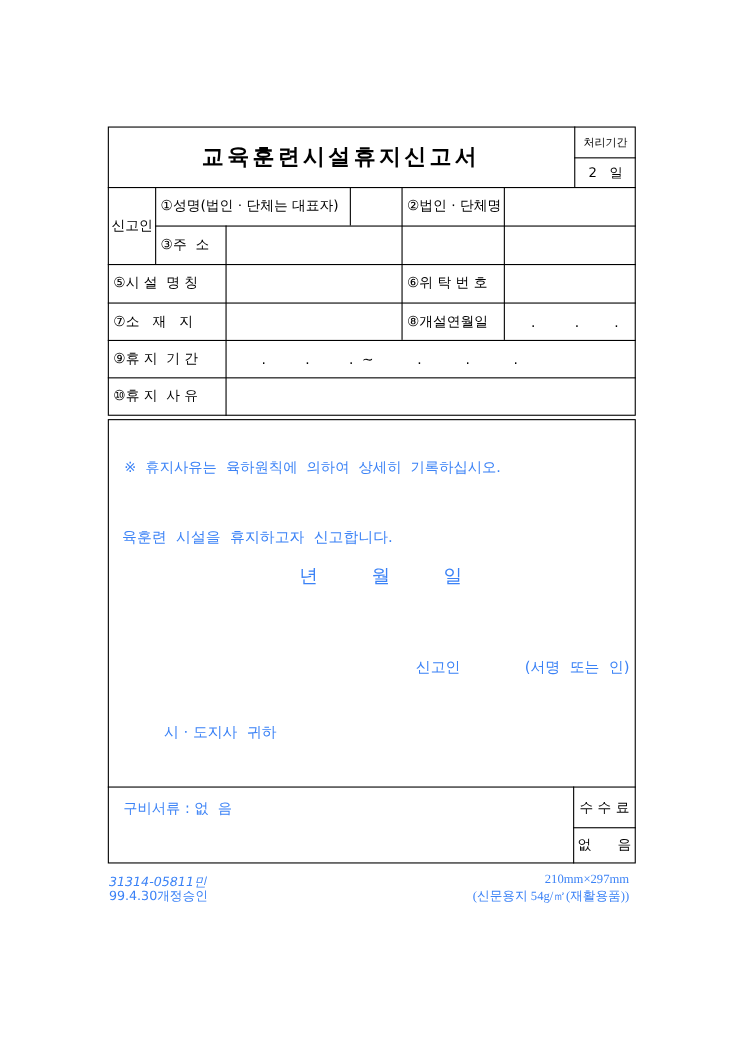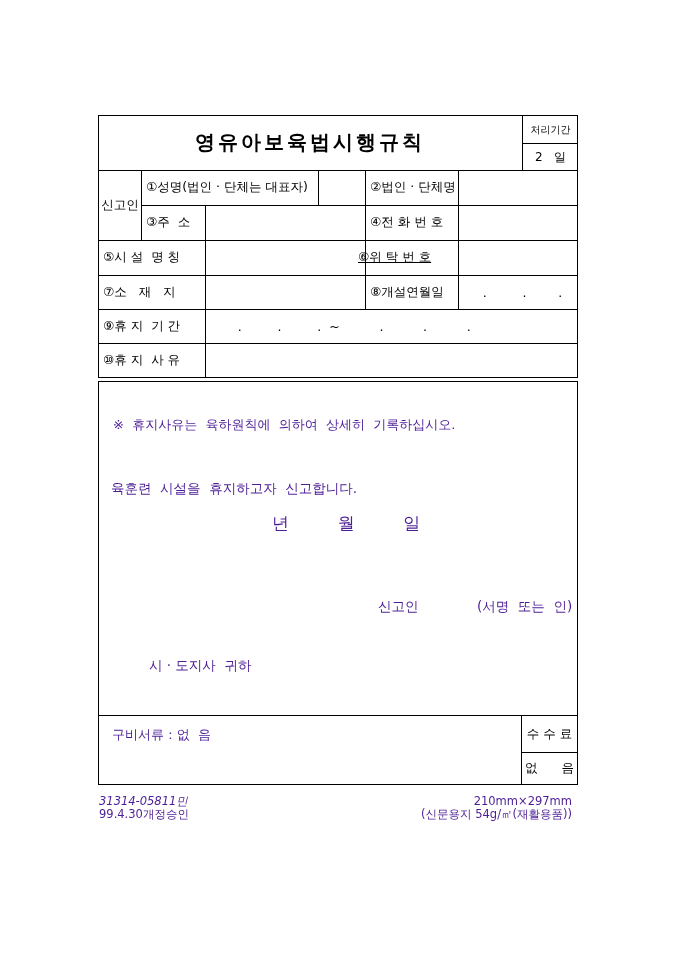--- a/index.html
+++ b/index.html
@@ -2,35 +2,35 @@
 <html><head>
 <meta charset="utf-8">
 <style>
   html,body { margin:0; padding:0; background:#fff; }
   .page {
     position:relative; width:680px; height:962px; background:#ffffff;
     font-family:"DejaVu Sans", sans-serif; color:#000;
   }
   .box { position:absolute; border:1px solid #000; box-sizing:border-box; background:transparent; }
   .ln  { position:absolute; background:#000; }
-  .txt { position:absolute; white-space:pre; color:#4c1d95; }
+  .txt { position:absolute; white-space:pre; color:#3b82f6; }
   .cell { position:absolute; display:flex; align-items:center; box-sizing:border-box; white-space:pre; }
   .lbl { font-size:12.5px; padding-left:4px; }
   .ctr { justify-content:center; padding-left:0; }
   .title {
     position:absolute; left:98px; top:115px; width:424px; height:55px;
     display:flex; align-items:center; justify-content:center;
     font-size:20px; font-weight:bold; letter-spacing:3px; white-space:pre;
   }
   .stmt1 {
     position:absolute; left:131px; top:458px; width:440px;
     font-size:13.5px; text-align:justify; text-align-last:justify; white-space:normal;
   }
   .small { font-size:11.5px; }
-  .right { text-align:right; }
+  .right { text-align:right;font-family:Liberation Serif, serif; }
 </style>
 </head>
 <body>
 
 <div class="page">
 
   <div class="box" style="left:98px; top:115px; width:480px; height:263px;"></div>
   <div class="box" style="left:98px; top:381px; width:480px; height:404px;"></div>
 
   <div class="ln" style="left:98px; top:170px; width:480px; height:1px;"></div>
@@ -44,39 +44,38 @@
   <div class="ln" style="left:521px; top:752px; width:57px; height:1px;"></div>
 
   <div class="ln" style="left:522px; top:115px; width:1px; height:55px;"></div>
   <div class="ln" style="left:141px; top:170px; width:1px; height:70px;"></div>
   <div class="ln" style="left:318px; top:170px; width:1px; height:35px;"></div>
   <div class="ln" style="left:365px; top:170px; width:1px; height:139px;"></div>
   <div class="ln" style="left:458px; top:170px; width:1px; height:139px;"></div>
   <div class="ln" style="left:205px; top:205px; width:1px; height:173px;"></div>
   <div class="ln" style="left:521px; top:715px; width:1px; height:70px;"></div>
 
-  <div class="title">영유아보육법시행규칙</div>
+  <div class="title">교육훈련시설휴지신고서</div>
   <div class="cell ctr" style="left:523px; top:116px; width:55px; height:27px; font-size:10px;">처리기간</div>
   <div class="cell ctr" style="left:523px; top:144px; width:55px; height:26px; font-size:12px;">2   일</div>
 
   <div class="cell ctr" style="left:99px; top:170px; width:42px; height:70px; font-size:12.5px;">신고인</div>
 
   <div class="cell lbl" style="left:142px; top:171px; width:176px; height:33px;">①성명(법인 · 단체는 대표자)</div>
   <div class="cell" style="left:319px; top:171px; width:46px; height:33px;"></div>
   <div class="cell lbl" style="left:366px; top:171px; width:92px; height:33px;">②법인 · 단체명</div>
   <div class="cell" style="left:459px; top:171px; width:118px; height:33px;"></div>
 
   <div class="cell lbl" style="left:142px; top:206px; width:63px; height:33px;">③주  소</div>
   <div class="cell" style="left:206px; top:206px; width:159px; height:33px;"></div>
-  <div class="cell lbl" style="left:366px; top:206px; width:92px; height:33px;">④전 화 번 호</div>
   <div class="cell" style="left:459px; top:206px; width:118px; height:33px;"></div>
 
   <div class="cell lbl" style="left:99px; top:241px; width:106px; height:33px;">⑤시 설  명 칭</div>
   <div class="cell" style="left:206px; top:241px; width:159px; height:33px;"></div>
-  <div class="cell lbl" style="left:354px; top:241px; width:92px; height:33px;text-decoration:underline;">⑥위 탁 번 호</div>
+  <div class="cell lbl" style="left:366px; top:241px; width:92px; height:33px;">⑥위 탁 번 호</div>
   <div class="cell" style="left:459px; top:241px; width:118px; height:33px;"></div>
 
   <div class="cell lbl" style="left:99px; top:276px; width:106px; height:32px;">⑦소   재   지</div>
   <div class="cell" style="left:206px; top:276px; width:159px; height:32px;"></div>
   <div class="cell lbl" style="left:366px; top:276px; width:92px; height:32px;">⑧개설연월일</div>
   <div class="cell" style="left:459px; top:276px; width:118px; height:32px; font-size:12.5px;">      .         .        .</div>
 
   <div class="cell lbl" style="left:99px; top:310px; width:106px; height:32px;">⑨휴 지  기 간</div>
   <div class="cell" style="left:206px; top:310px; width:371px; height:32px; font-size:12.5px;">        .         .         .  ~          .          .          .</div>
 

